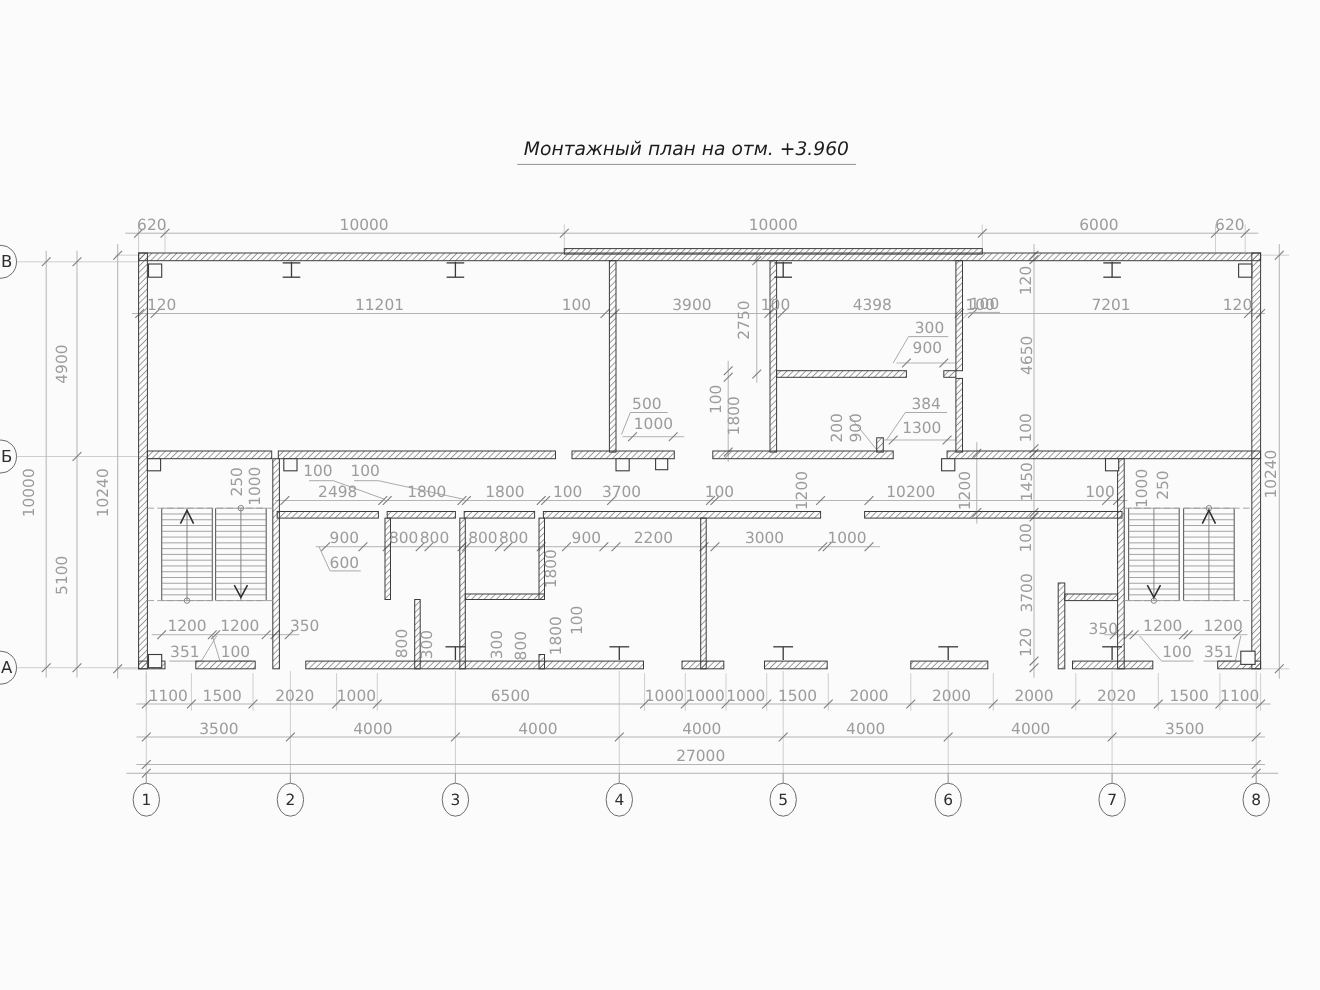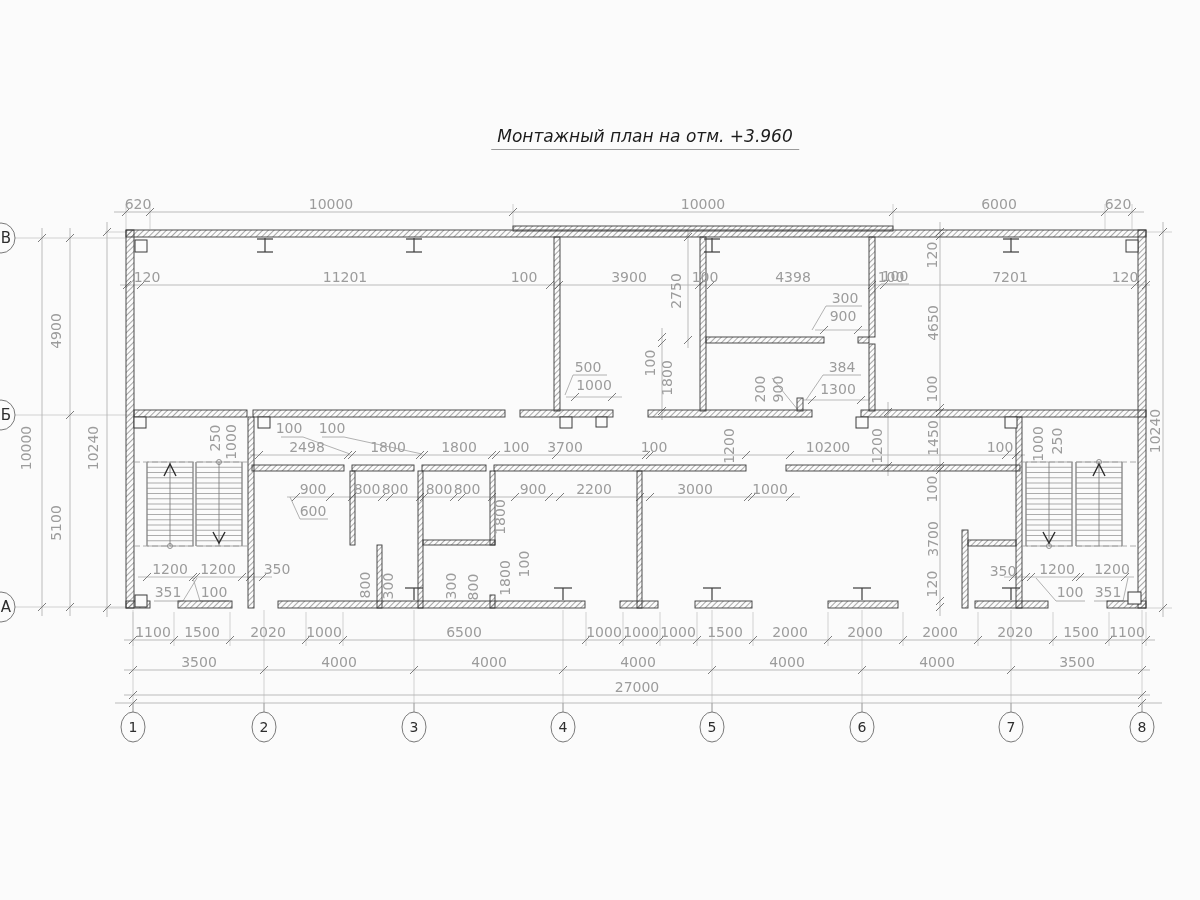--- a/index.html
+++ b/index.html
@@ -1,18 +1,18 @@
 <!DOCTYPE html>
 <html><head>
 <meta charset="utf-8">
 <style>
   html,body{margin:0;padding:0;}
   body{width:1200px;height:900px;background:#fbfbfb;position:relative;
        font-family:"DejaVu Sans", sans-serif;overflow:hidden;}
-  .title{position:absolute;top:126px;left:645px;transform:translateX(-50%);
+  .title{position:absolute;top:126px;left:624px;transform:translateX(-50%);
          font-size:17px;font-style:italic;color:#1c1c1c;white-space:nowrap;
          border-bottom:1px solid #9a9a9a;padding:0 6px 3px 6px;}
   svg{position:absolute;top:0;left:0;}
   text{font-family:"DejaVu Sans", sans-serif;}
 </style>
 </head>
 <body>
 
 <div class="title">Монтажный план на отм. +3.960</div>
 

